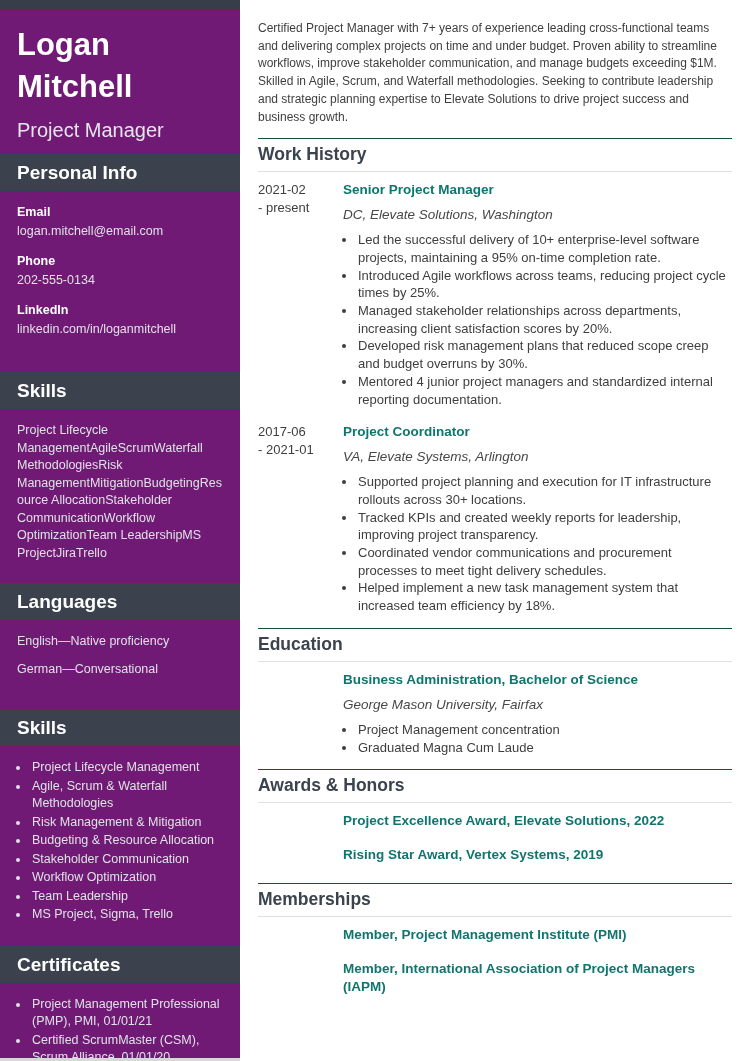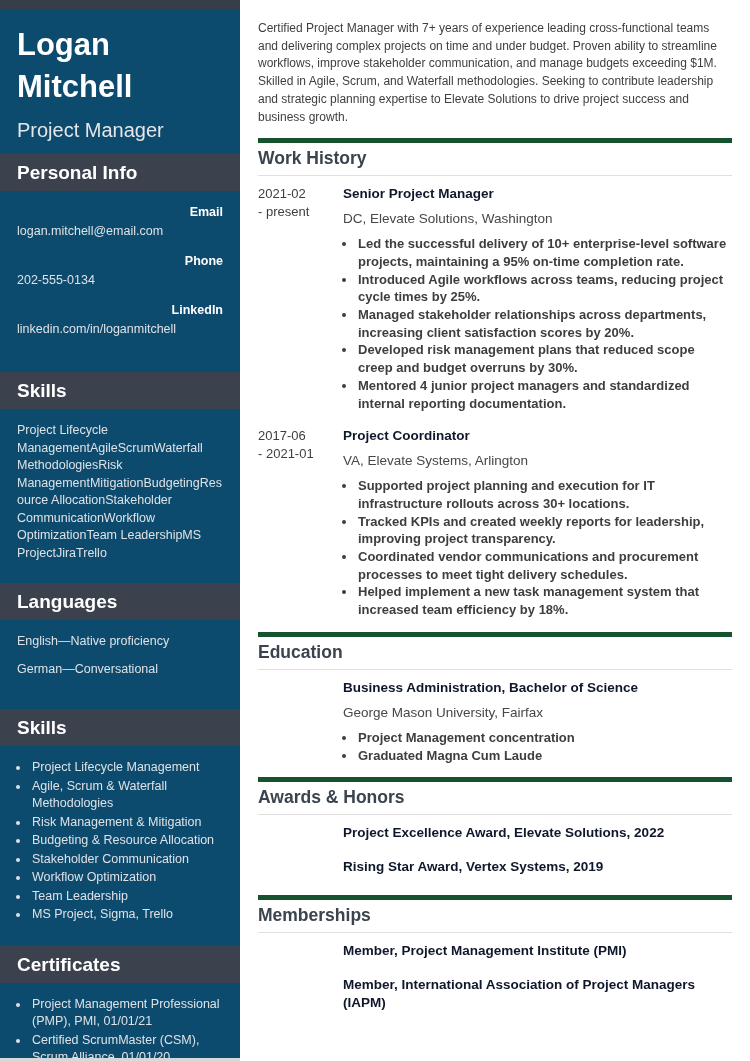--- a/index.html
+++ b/index.html
@@ -6,21 +6,21 @@
   body {
     width: 750px; height: 1061px;
     font-family: "Liberation Sans", sans-serif;
     overflow: hidden;
   }
   .page { display: flex; width: 750px; height: 1061px; }
 
   
   .sidebar {
     width: 240px; flex-shrink: 0;
-    background: #0c4a6e;
+    background: #701a75;
     color: #e6e8eb;
     position: relative;
   }
   .sidebar::after {
     content: ""; position: absolute; left: 0; bottom: 0;
     width: 100%; height: 3px; background: #d6d9d7;
   }
   .side-top-strip { height: 10px; background: #383e49; }
   .name-block { padding: 14px 17px 0 17px; }
   .person-name {
@@ -32,21 +32,21 @@
     font-size: 20px; line-height: 22px; font-weight: normal;
   }
   .side-band {
     margin-top: 13px;
     background: #3c424d;
     padding: 8px 17px;
     color: #ffffff; font-size: 19px; line-height: 21px; font-weight: bold;
   }
   .side-content { padding: 13px 17px 8px 17px; font-size: 12.5px; line-height: 17.5px; }
   .pi-item { margin-bottom: 13px; }
-  .pi-label { color: #ffffff; font-weight: bold; display: block; text-align: right; }
+  .pi-label { color: #ffffff; font-weight: bold; display: block; }
   .pi-value { color: #dfe2e5; display: block; margin-top: 1px; }
   .skills-inline {
     margin: 0; color: #dfe2e5;
     overflow-wrap: break-word; word-wrap: break-word;
   }
   .lang-item { margin-bottom: 10px; color: #dfe2e5; }
   .side-list { margin: 0; padding: 0 0 0 13px; color: #dfe2e5; }
   .side-list li { margin: 0 0 1px 0; padding-left: 2px; }
 
   
@@ -54,47 +54,47 @@
     flex: 1;
     padding: 20px 18px 0 18px;
     color: #3e3e3e;
     box-sizing: border-box;
   }
   .summary {
     margin: 0 0 12px 0;
     font-size: 12px; line-height: 17.7px;
   }
   .section-heading {
-    border-top: 5px solid #14532d;
+    border-top: 1px solid #14532d;
     border-bottom: 1px solid #e0e0e0;
     padding: 5px 0 6px 0;
   }
   .section-heading h2 {
     margin: 0; font-size: 17.5px; line-height: 21px;
     color: #3a434e; font-weight: bold;
   }
   .section-content { padding: 9px 0 3px 0; }
   .entry { display: flex; margin-bottom: 15px; }
   .entry:last-child { margin-bottom: 10px; }
   .entry-dates {
     width: 85px; flex-shrink: 0;
     font-size: 13px; line-height: 17.7px; color: #3e3e3e;
   }
   .entry-body { flex: 1; min-width: 0; }
   .entry-title {
     margin: 0; font-size: 13.5px; line-height: 18px;
-    color: #0f172a; font-weight: bold;
+    color: #0f766e; font-weight: bold;
   }
   .entry-sub {
     margin: 7px 0 0 0; font-size: 13.5px; line-height: 18px;
-    color: #474747; 
+    color: #474747; font-style: italic;
   }
   .entry-bullets {
     margin: 7px 0 0 0; padding: 0 0 0 14px;
-    font-size: 13px; line-height: 17.7px; color: #3e3e3e; font-weight: bold;
+    font-size: 13px; line-height: 17.7px; color: #3e3e3e;
   }
   .entry-bullets li { padding-left: 1px; }
   .simple-entry { display: flex; margin-bottom: 16px; }
   .simple-entry .entry-title { line-height: 18px; }
 </style>
 </head>
 <body>
 
 <div class="page">
 

